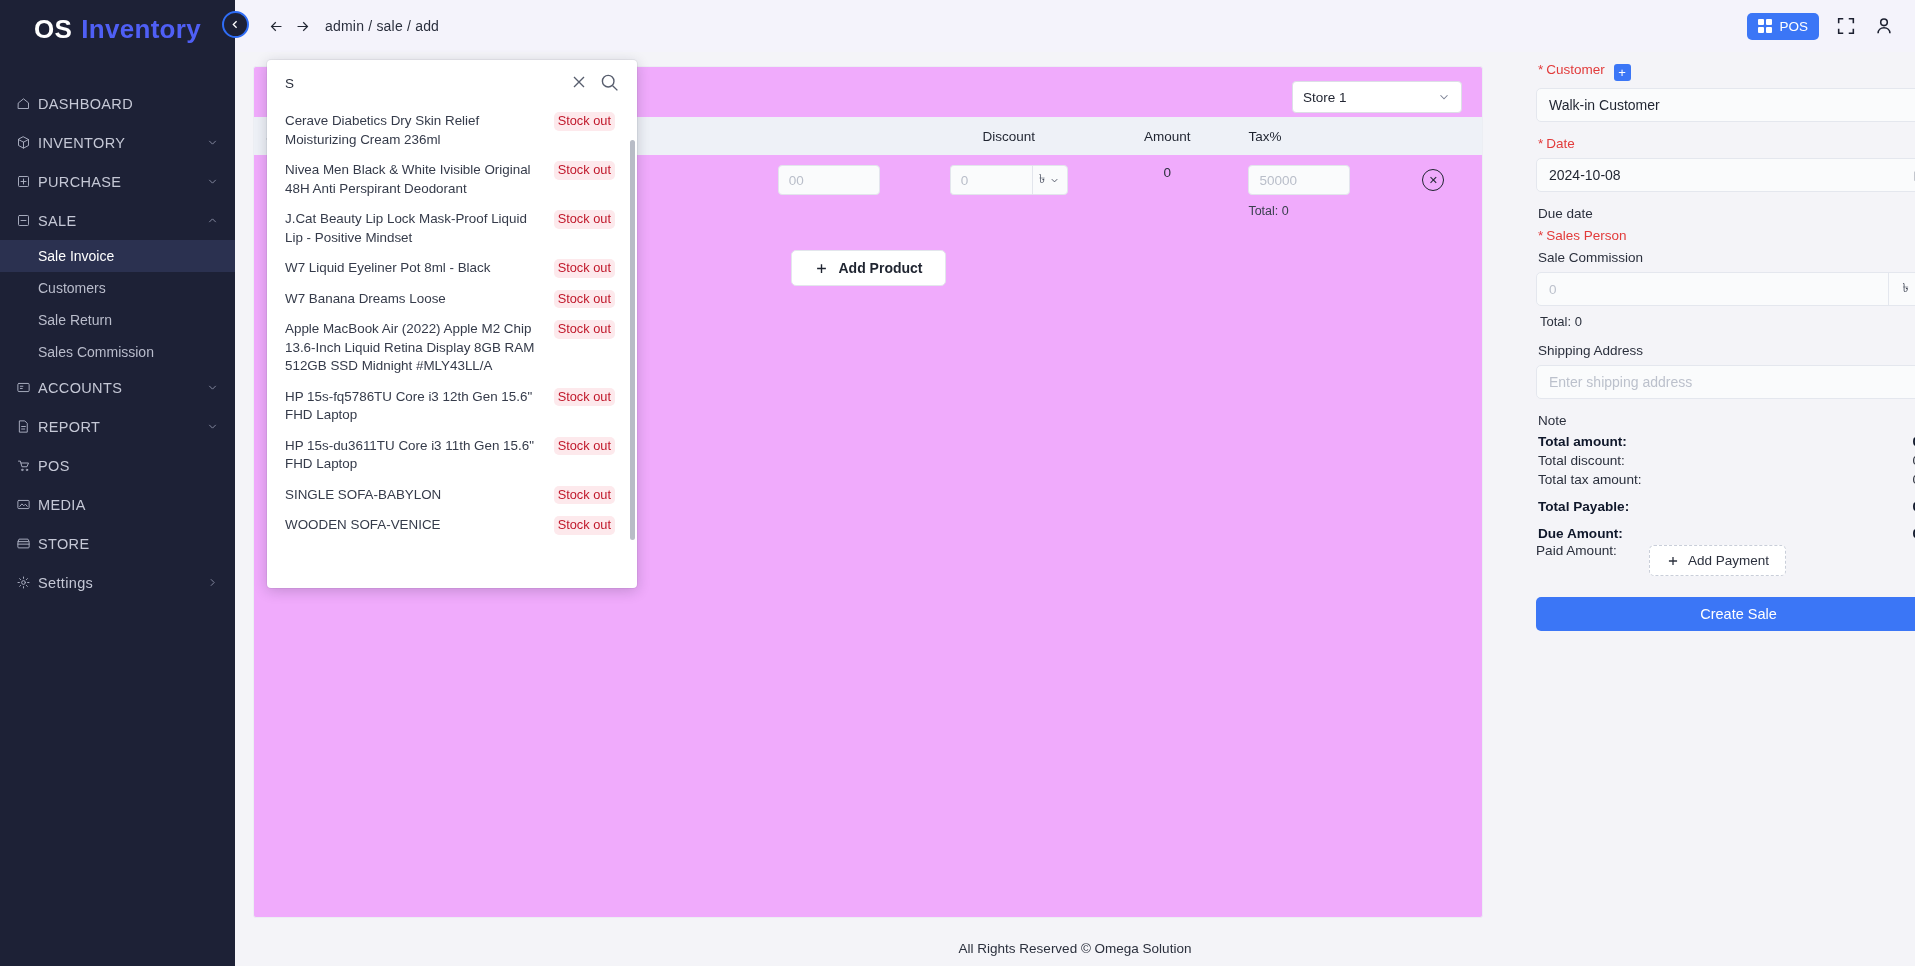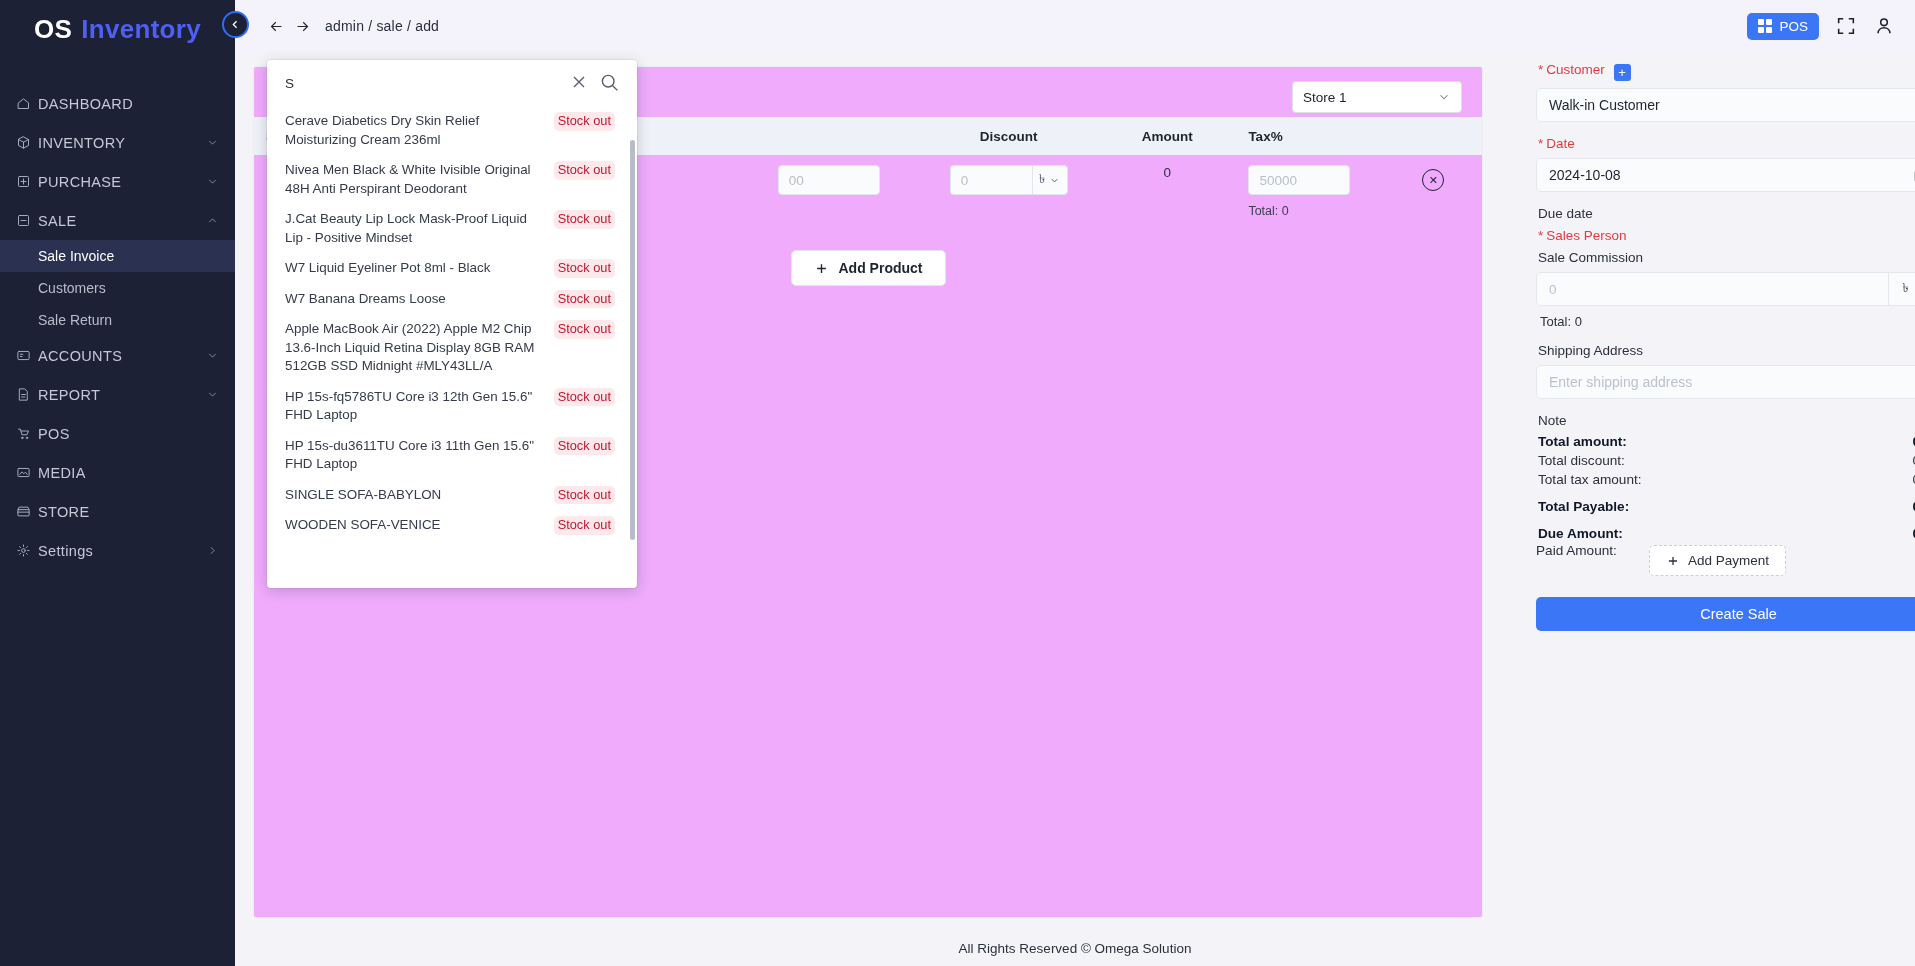--- a/index.html
+++ b/index.html
@@ -97,21 +97,21 @@
     border: 1px solid #dcdfe6; border-radius: 4px;
     background: #fff; font-size: 13.5px; color: #232733;
     display: flex; align-items: center; padding: 0 10px;
     cursor: pointer;
   }
   #store-select .cv { margin-left: auto; color: #7b8194; }
 
   table { width: 100%; border-collapse: collapse; }
   thead tr { background: #eef1f7; height: 38px; }
   th {
-    font-size: 13.5px; color: #1f2430; font-weight: 700;
+    font-size: 13.5px; color: #1f2430; font-weight: 400;
     text-align: left; padding: 0 12px; white-space: nowrap;
   }
   td { padding: 10px 12px; vertical-align: top; font-size: 13.5px; color: #2b303d; }
   .num-in {
     height: 30px; width: 102px; border: 1px solid #e2e5ec; border-radius: 4px;
     background: #fafbfc; font-size: 13.5px; color: #b9bec9;
     display: flex; align-items: center; padding: 0 10px;
   }
   .num-grp { display: flex; align-items: stretch; width: 118px; }
   .num-grp .f {
@@ -294,20 +294,23 @@
         </span>
       </div>
       <div class="nav-sub active">
         <span>Sale Invoice</span>
       </div>
       <div class="nav-sub">
         <span>Customers</span>
       </div>
       <div class="nav-sub">
         <span>Sale Return</span>
+      </div>
+      <div class="nav-sub">
+        <span>Sales Commission</span>
       </div>
       <div class="nav-item">
         <span class="ic">
           <svg width="15" height="15" viewBox="0 0 24 24" fill="none" stroke="currentColor" stroke-width="1.5" stroke-linecap="round" stroke-linejoin="round">
             <rect x="3" y="5.5" width="18" height="13" rx="1.8"></rect>
             <path d="M7 10h4M7 13.5h3"></path>
           </svg>
         </span>
         <span class="lbl">ACCOUNTS</span>
         <span class="chev">

